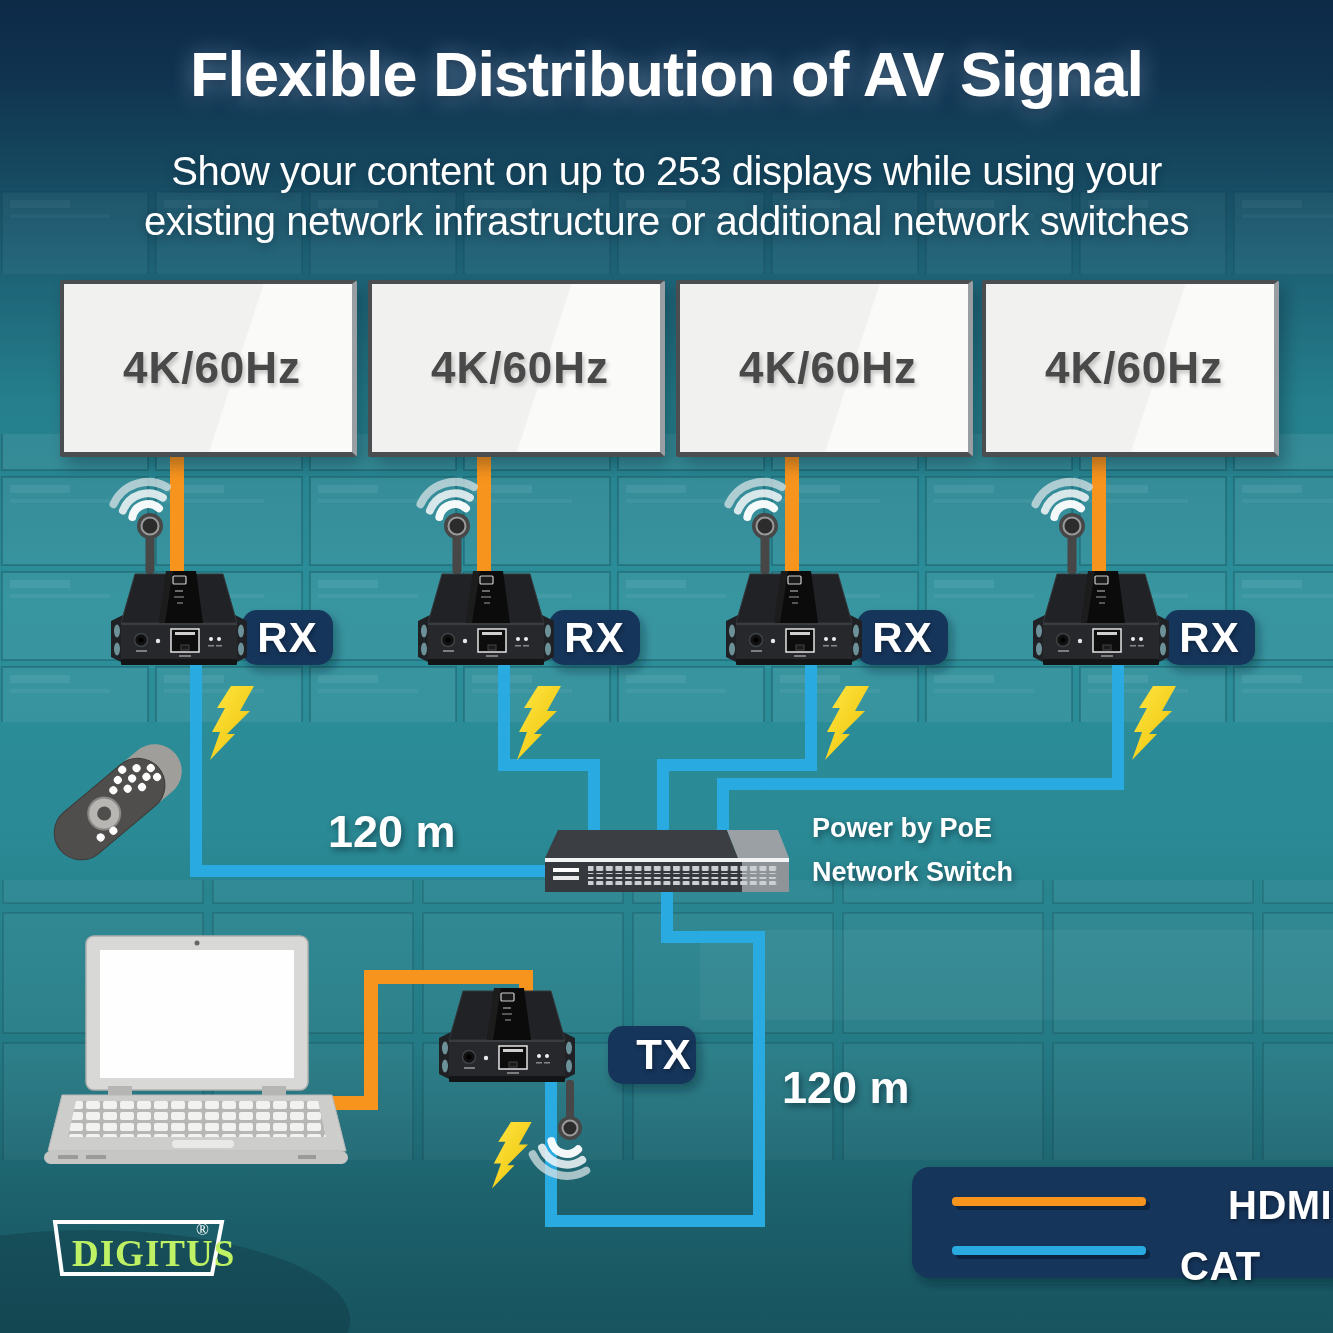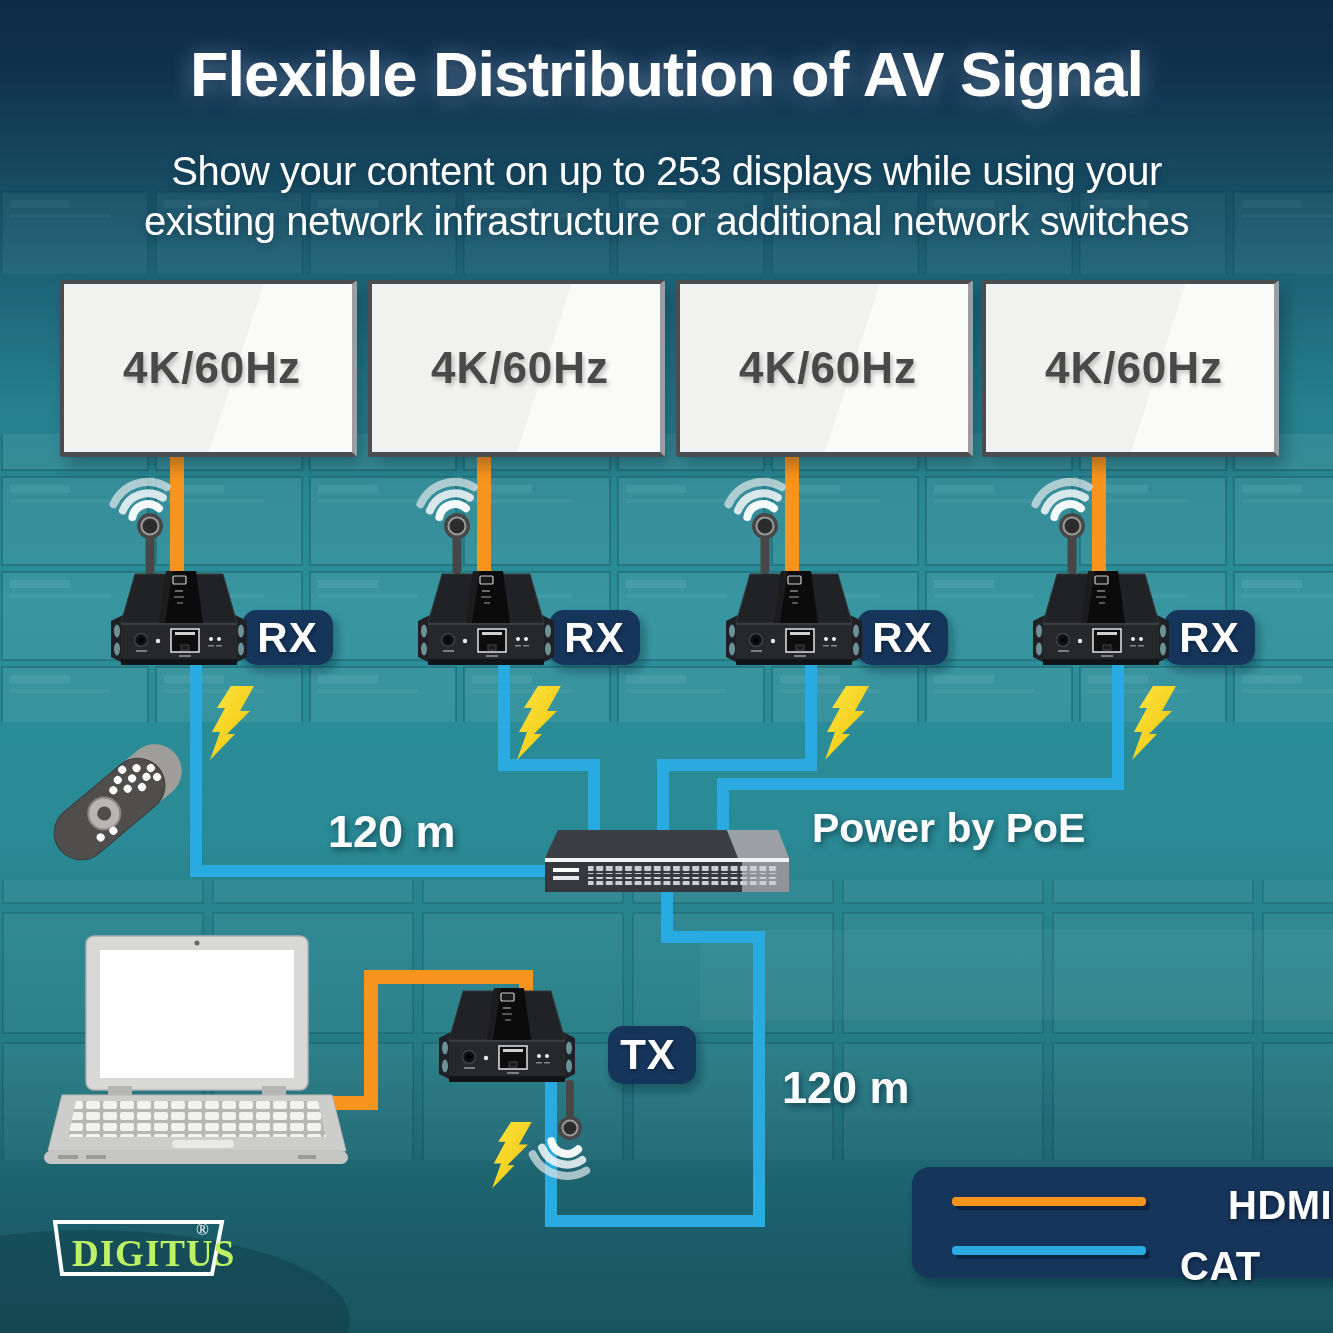--- a/index.html
+++ b/index.html
@@ -19,21 +19,21 @@
                background:linear-gradient(108deg,#f1f1ef 58%,#fafaf8 58.5%);
                box-shadow:6px 9px 16px rgba(0,12,24,.28);
                display:flex;align-items:center;justify-content:center;}
   .display-label{font-size:44px;font-weight:700;color:#494949;letter-spacing:1px;
                  text-shadow:2px 3px 4px rgba(0,0,0,.22);margin-left:8px;}
   .badge-label{height:55px;display:flex;align-items:center;justify-content:center;
                color:#fff;font-size:42px;font-weight:700;letter-spacing:1px;
                text-shadow:1px 2px 4px rgba(0,10,25,.4);}
   .distance{color:#fff;font-size:45px;font-weight:700;
             text-shadow:2px 3px 6px rgba(0,10,25,.45);}
-  .switch-caption{left:812px;top:806px;color:#fff;font-size:41px;font-weight:700;
+  .switch-caption{left:812px;top:806px;color:#fff;font-size:27px;font-weight:700;
                   line-height:44px;text-shadow:2px 3px 6px rgba(0,10,25,.45);}
   .legend-label{color:#fff;font-size:40px;font-weight:700;letter-spacing:.5px;
                 text-shadow:1px 2px 4px rgba(0,8,20,.5);}
   .logo-text{left:72px;top:1232px;width:128px;color:#bef264;font-family:"Liberation Serif",serif;
              font-size:37px;font-weight:700;letter-spacing:1px;}
   .logo-reg{left:196px;top:1220px;color:#fff;font-family:"Liberation Serif",serif;
             font-size:17px;font-weight:400;}
 </style>
 </head>
 <body>
@@ -286,27 +286,28 @@
   <span class="display-label">4K/60Hz</span>
 </div>
 <div class="ovl display-box" style="left:982px">
   <span class="display-label">4K/60Hz</span>
 </div>
 
 <div class="ovl badge-label" style="left:242px;top:610px;width:91px">RX</div>
 <div class="ovl badge-label" style="left:549px;top:610px;width:91px">RX</div>
 <div class="ovl badge-label" style="left:857px;top:610px;width:91px">RX</div>
 <div class="ovl badge-label" style="left:1164px;top:610px;width:91px">RX</div>
-<div class="ovl badge-label" style="left:604px;top:1027px;width:88px">TX</div>
+<div class="ovl badge-label" style="left:620px;top:1027px;width:88px">TX</div>
 
 <div class="ovl distance" style="left:328px;top:806px">120 m</div>
 <div class="ovl distance" style="left:782px;top:1062px">120 m</div>
 
 <div class="ovl switch-caption">
   <div>Power by PoE</div>
+  <div>Network Switch</div>
 </div>
 
 <div class="ovl legend-label" style="left:1228px;top:1183px">HDMI</div>
 <div class="ovl legend-label" style="left:1180px;top:1244px">CAT</div>
 
 <div class="ovl logo-text">DIGITUS</div>
 <div class="ovl logo-reg">®</div>
 
 </div>
 

